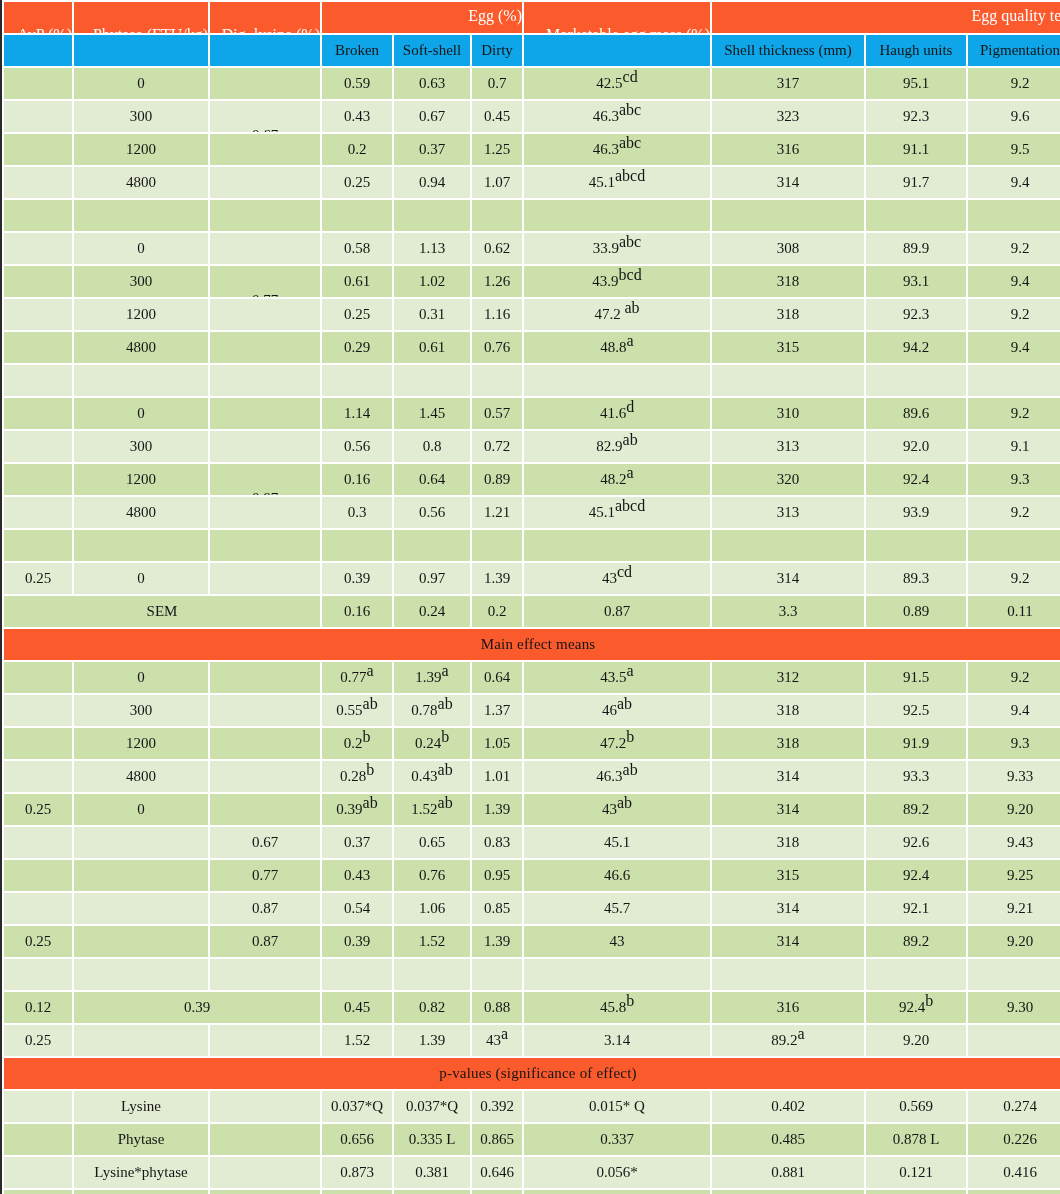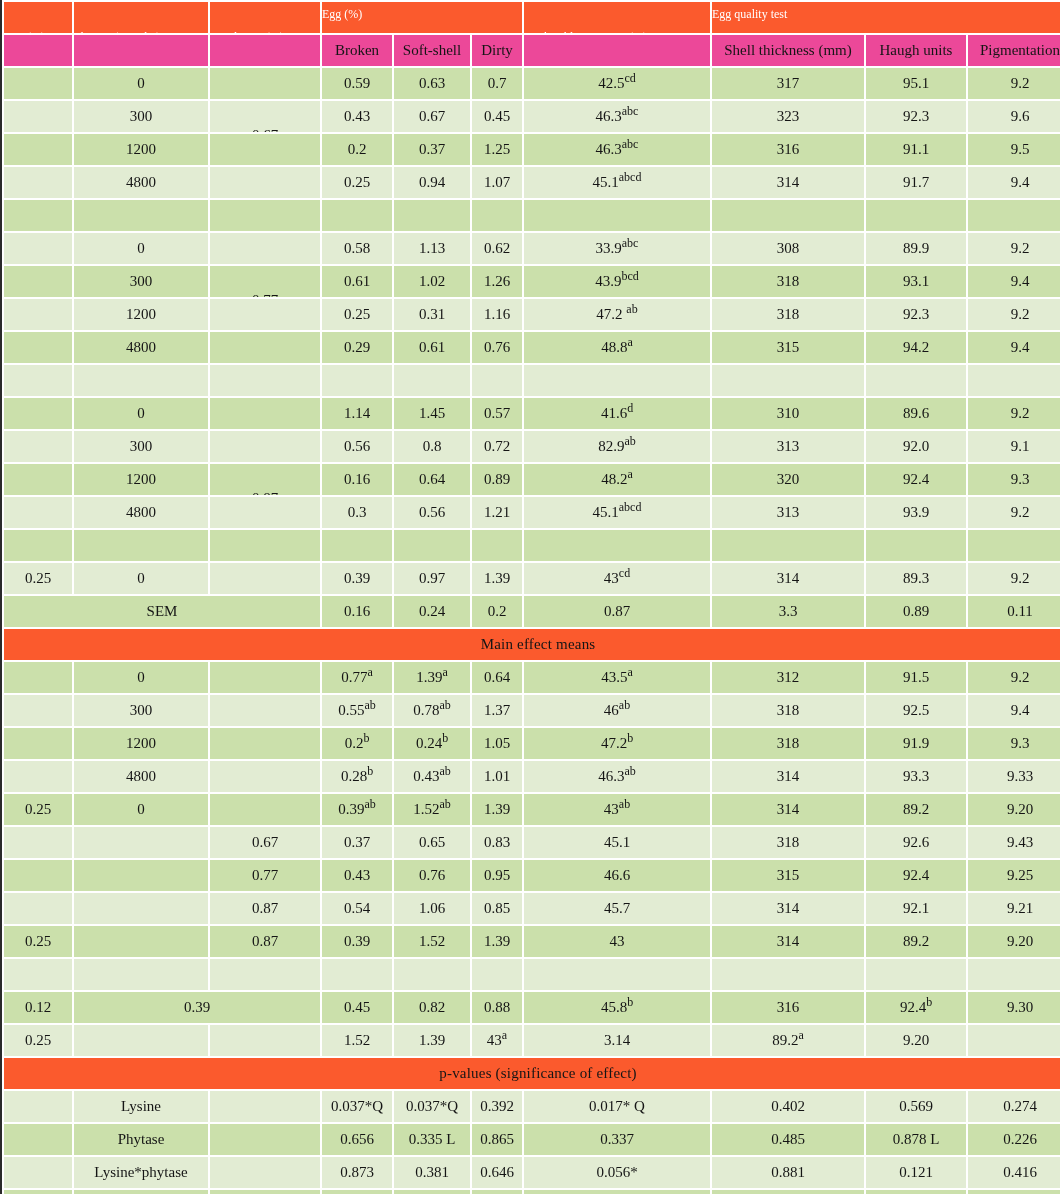--- a/index.html
+++ b/index.html
@@ -46,56 +46,56 @@
   }
 
   
   td.hd {
     background: #fb5a2d;
     color: #ffffff;
     font-size: 17px;
     font-weight: normal;
   }
   td.hdsub {
-    background: #ec4899;
+    background: #0ea5e9;
     color: #ffffff;
     font-size: 17px;
   }
   td.band {
     background: #fb5a2d;
     color: #ffffff;
     font-size: 14.5px;
     letter-spacing: .2px;
   }
 
   tr.dark td.cell { background: #cbe0ab; }
   tr.light td.cell { background: #e2ecd3; }
   td.cell { background: #e2ecd3; }
 
   sup {
-    font-size: 12px;
+    font-size: 16px;
     vertical-align: super;
     line-height: 0;
   }
 
   
   .cliprow { height: 30px; }
   .cliprow td {
     height: 30px;
     vertical-align: bottom;
     position: relative;
   }
   .cliptext {
     display: block;
     position: absolute;
     left: 0;
     right: 0;
     bottom: -10px;
-    text-align: left;
-    font-size: 12px;
+    text-align: right;
+    font-size: 16px;
     color: #ffffff;
     white-space: nowrap;
   }
   .tallhd .cliptext {
     bottom: auto;
     top: 6px;
   }
 
   
   td.lysclip {
@@ -524,21 +524,21 @@
         <tr>
           <td class="band" colspan="10">p-values (significance of effect)</td>
         </tr>
         <tr class="light">
           <td class="cell"></td>
           <td class="cell">Lysine</td>
           <td class="cell"></td>
           <td class="cell">0.037*Q</td>
           <td class="cell">0.037*Q</td>
           <td class="cell">0.392</td>
-          <td class="cell">0.017* Q</td>
+          <td class="cell">0.015* Q</td>
           <td class="cell">0.402</td>
           <td class="cell">0.569</td>
           <td class="cell">0.274</td>
         </tr>
         <tr class="dark">
           <td class="cell"></td>
           <td class="cell">Phytase</td>
           <td class="cell"></td>
           <td class="cell">0.656</td>
           <td class="cell">0.335 L</td>

